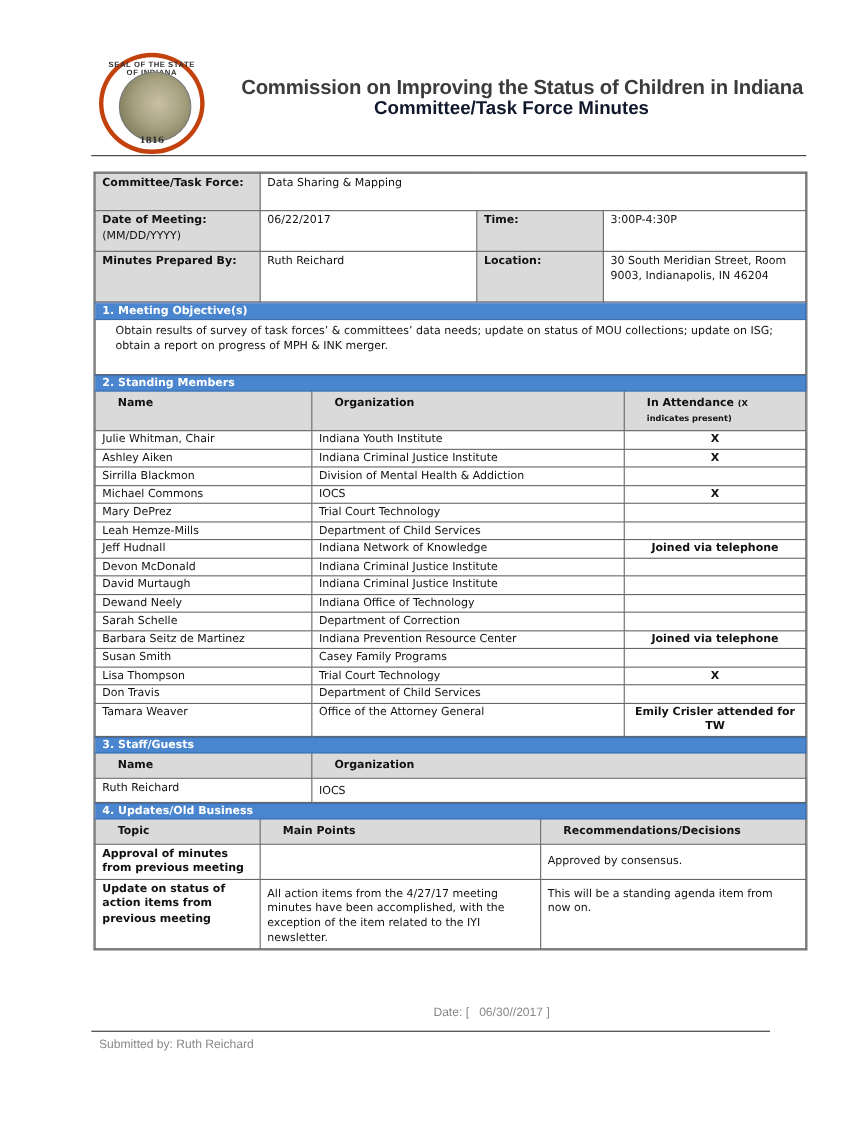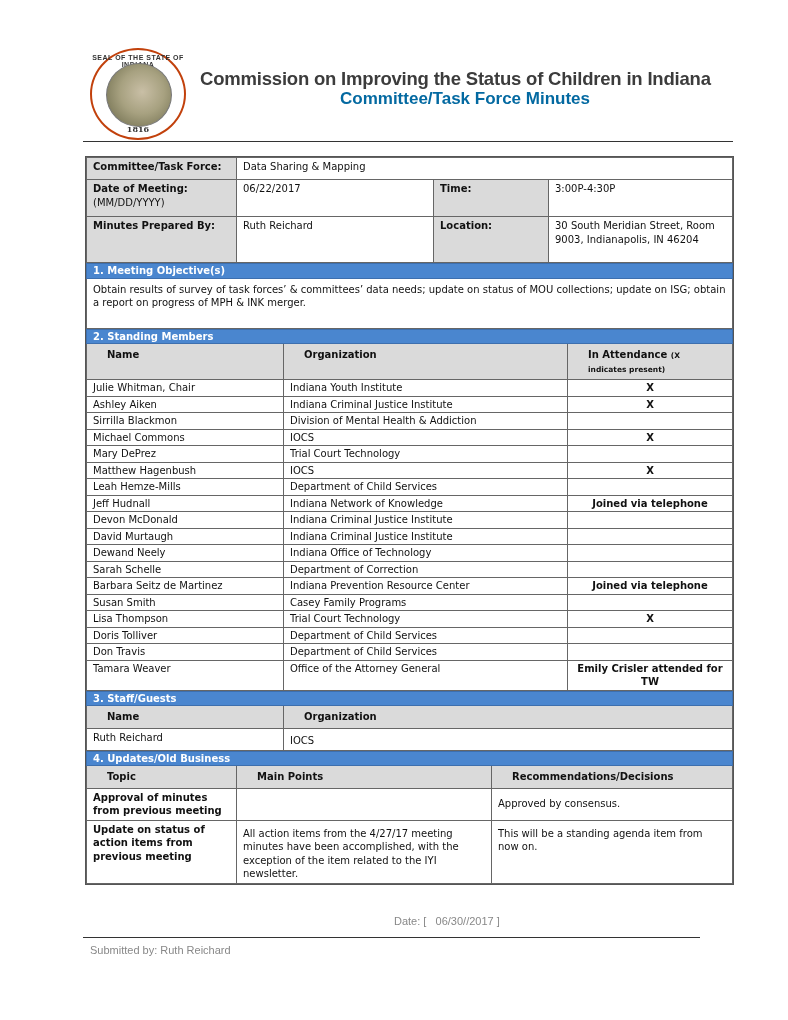--- a/index.html
+++ b/index.html
@@ -1,22 +1,22 @@
 <!DOCTYPE html>
 <html><head>
 <meta charset="utf-8">
 <style>
   html, body { margin:0; padding:0; background:#ffffff; }
   body { width:788px; height:1020px; position:relative; font-family:"Liberation Sans", sans-serif; color:#111; overflow:hidden; }
-  .seal { position:absolute; left:90px; top:48px; width:96px; height:92px; border-radius:50%; background:#fff; border:2px solid #c2410c; box-sizing:border-box; }
+  .seal { position:absolute; left:90px; top:48px; width:96px; height:92px; border-radius:50%; background:#fff; border:4px solid #c2410c; box-sizing:border-box; }
   .seal-inner { position:absolute; left:14px; top:13px; width:64px; height:62px; border-radius:50%; background:radial-gradient(circle at 55% 45%, #c9bfa6 0%, #a7a180 45%, #7d7a5a 80%); border:1px solid #777; }
   .seal-text-top { position:absolute; left:0; top:4px; width:100%; text-align:center; font-size:7px; font-weight:bold; letter-spacing:0.5px; color:#333; }
   .seal-year { position:absolute; left:0; bottom:4px; width:100%; text-align:center; font-size:8px; font-weight:bold; color:#333; font-family:"DejaVu Serif", serif; }
-  .title-main { position:absolute; left:200px; top:68px; width:530px; text-align:left; font-size:18.5px; font-weight:bold; color:#3c3c3c; letter-spacing:-0.2px; }
-  .title-sub { position:absolute; left:200px; top:89px; width:530px; text-align:center; font-size:17px; font-weight:bold; color:#0369a1; }
+  .title-main { position:absolute; left:200px; top:68px; width:530px; text-align:right; font-size:18.5px; font-weight:bold; color:#3c3c3c; letter-spacing:-0.2px; }
+  .title-sub { position:absolute; left:200px; top:89px; width:530px; text-align:center; font-size:17px; font-weight:bold; color:#0f172a; }
   .header-rule { position:absolute; left:83px; top:141px; width:650px; height:1px; background:#333; }
 
   .doc { position:absolute; left:85px; top:156px; width:649px; border:1px solid #555; box-sizing:border-box; font-family:"DejaVu Sans", sans-serif; font-size:10px; }
   table { border-collapse:collapse; width:100%; table-layout:fixed; }
   td, th { border:1px solid #666; padding:2px 6px; vertical-align:top; text-align:left; font-weight:normal; line-height:1.35; }
   .lbl { background:#dadada; font-weight:bold; }
   .sec { background:#4a86cf; color:#fff; font-weight:bold; padding:0 6px; border-color:#3d6fae; }
   .colhead { background:#dadada; font-weight:bold; padding:4px 20px; }
   .small { font-size:7.5px; }
   .center { text-align:center; font-weight:bold; }
@@ -42,21 +42,21 @@
 <div class="doc">
 
   <table>
     <colgroup>
         <col style="width:150px">
         <col style="width:197px">
         <col style="width:115px">
         <col>
       </colgroup>
     <tbody>
-        <tr style="height:22px">
+        <tr style="height:34px">
       <td class="lbl">Committee/Task Force:</td>
       <td colspan="3">Data Sharing &amp; Mapping</td>
     </tr>
     <tr style="height:37px">
       <td class="lbl">
         <div>Date of Meeting:</div>
         <div style="font-weight:normal">(MM/DD/YYYY)</div>
       </td>
       <td>06/22/2017</td>
       <td class="lbl">Time:</td>
@@ -70,21 +70,21 @@
     </tr>
   </tbody>
     </table>
 
   <table>
     <tbody>
         <tr>
           <td class="sec">1. Meeting Objective(s)</td>
         </tr>
     <tr style="height:50px">
-          <td style="padding:4px 6px">Obtain results of survey of task forces’ &amp; committees’ data needs; update on status of MOU collections; update on ISG; obtain a report on progress of MPH &amp; INK merger.</td>
+          <td style="padding:4px 18px">Obtain results of survey of task forces’ &amp; committees’ data needs; update on status of MOU collections; update on ISG; obtain a report on progress of MPH &amp; INK merger.</td>
         </tr>
   </tbody>
     </table>
 
   <table>
     <colgroup>
         <col style="width:197px">
         <col style="width:284px">
         <col>
       </colgroup>
@@ -116,25 +116,20 @@
           <td>Michael Commons</td>
           <td>IOCS</td>
           <td class="center">X</td>
         </tr>
     <tr class="row">
           <td>Mary DePrez</td>
           <td>Trial Court Technology</td>
           <td class="center"></td>
         </tr>
     <tr class="row">
-          <td>Matthew Hagenbush</td>
-          <td>IOCS</td>
-          <td class="center">X</td>
-        </tr>
-    <tr class="row">
           <td>Leah Hemze-Mills</td>
           <td>Department of Child Services</td>
           <td class="center"></td>
         </tr>
     <tr class="row">
           <td>Jeff Hudnall</td>
           <td>Indiana Network of Knowledge</td>
           <td class="center">Joined via telephone</td>
         </tr>
     <tr class="row">
@@ -164,25 +159,20 @@
         </tr>
     <tr class="row">
           <td>Susan Smith</td>
           <td>Casey Family Programs</td>
           <td class="center"></td>
         </tr>
     <tr class="row">
           <td>Lisa Thompson</td>
           <td>Trial Court Technology</td>
           <td class="center">X</td>
-        </tr>
-    <tr class="row">
-          <td>Doris Tolliver</td>
-          <td>Department of Child Services</td>
-          <td class="center"></td>
         </tr>
     <tr class="row">
           <td>Don Travis</td>
           <td>Department of Child Services</td>
           <td class="center"></td>
         </tr>
     <tr class="row">
           <td>Tamara Weaver</td>
           <td>Office of the Attorney General</td>
           <td class="center">Emily Crisler attended for TW</td>

